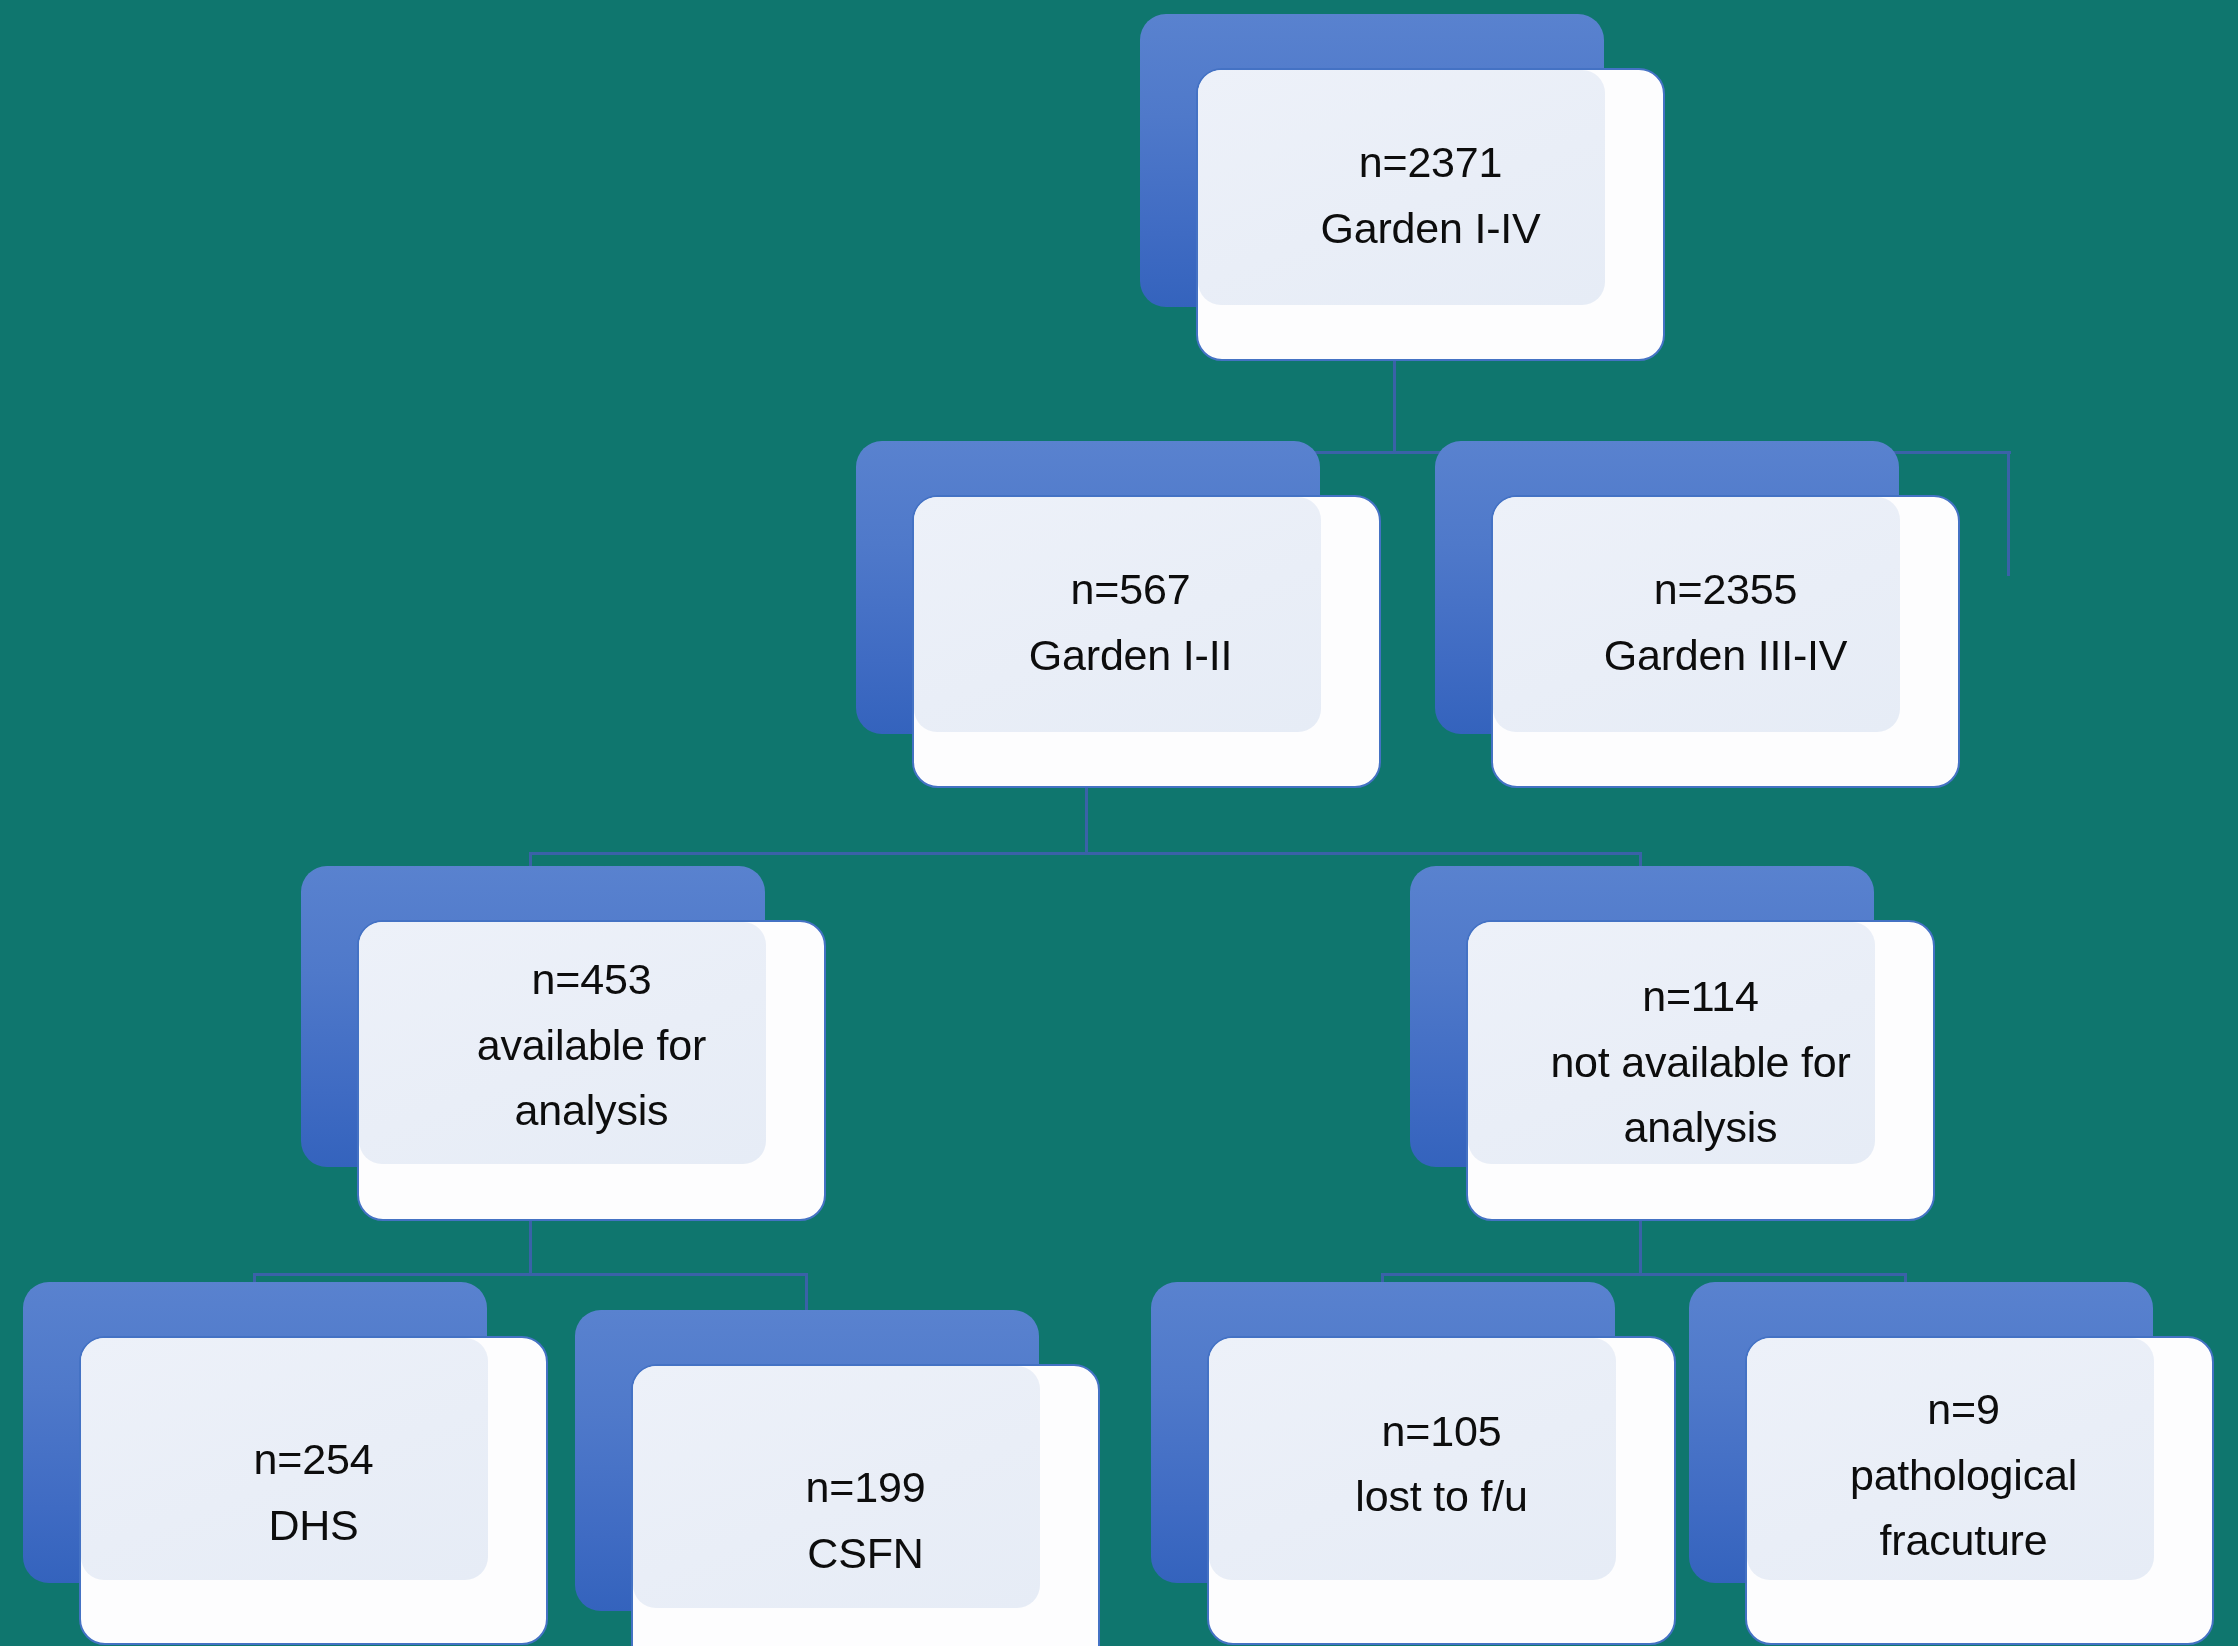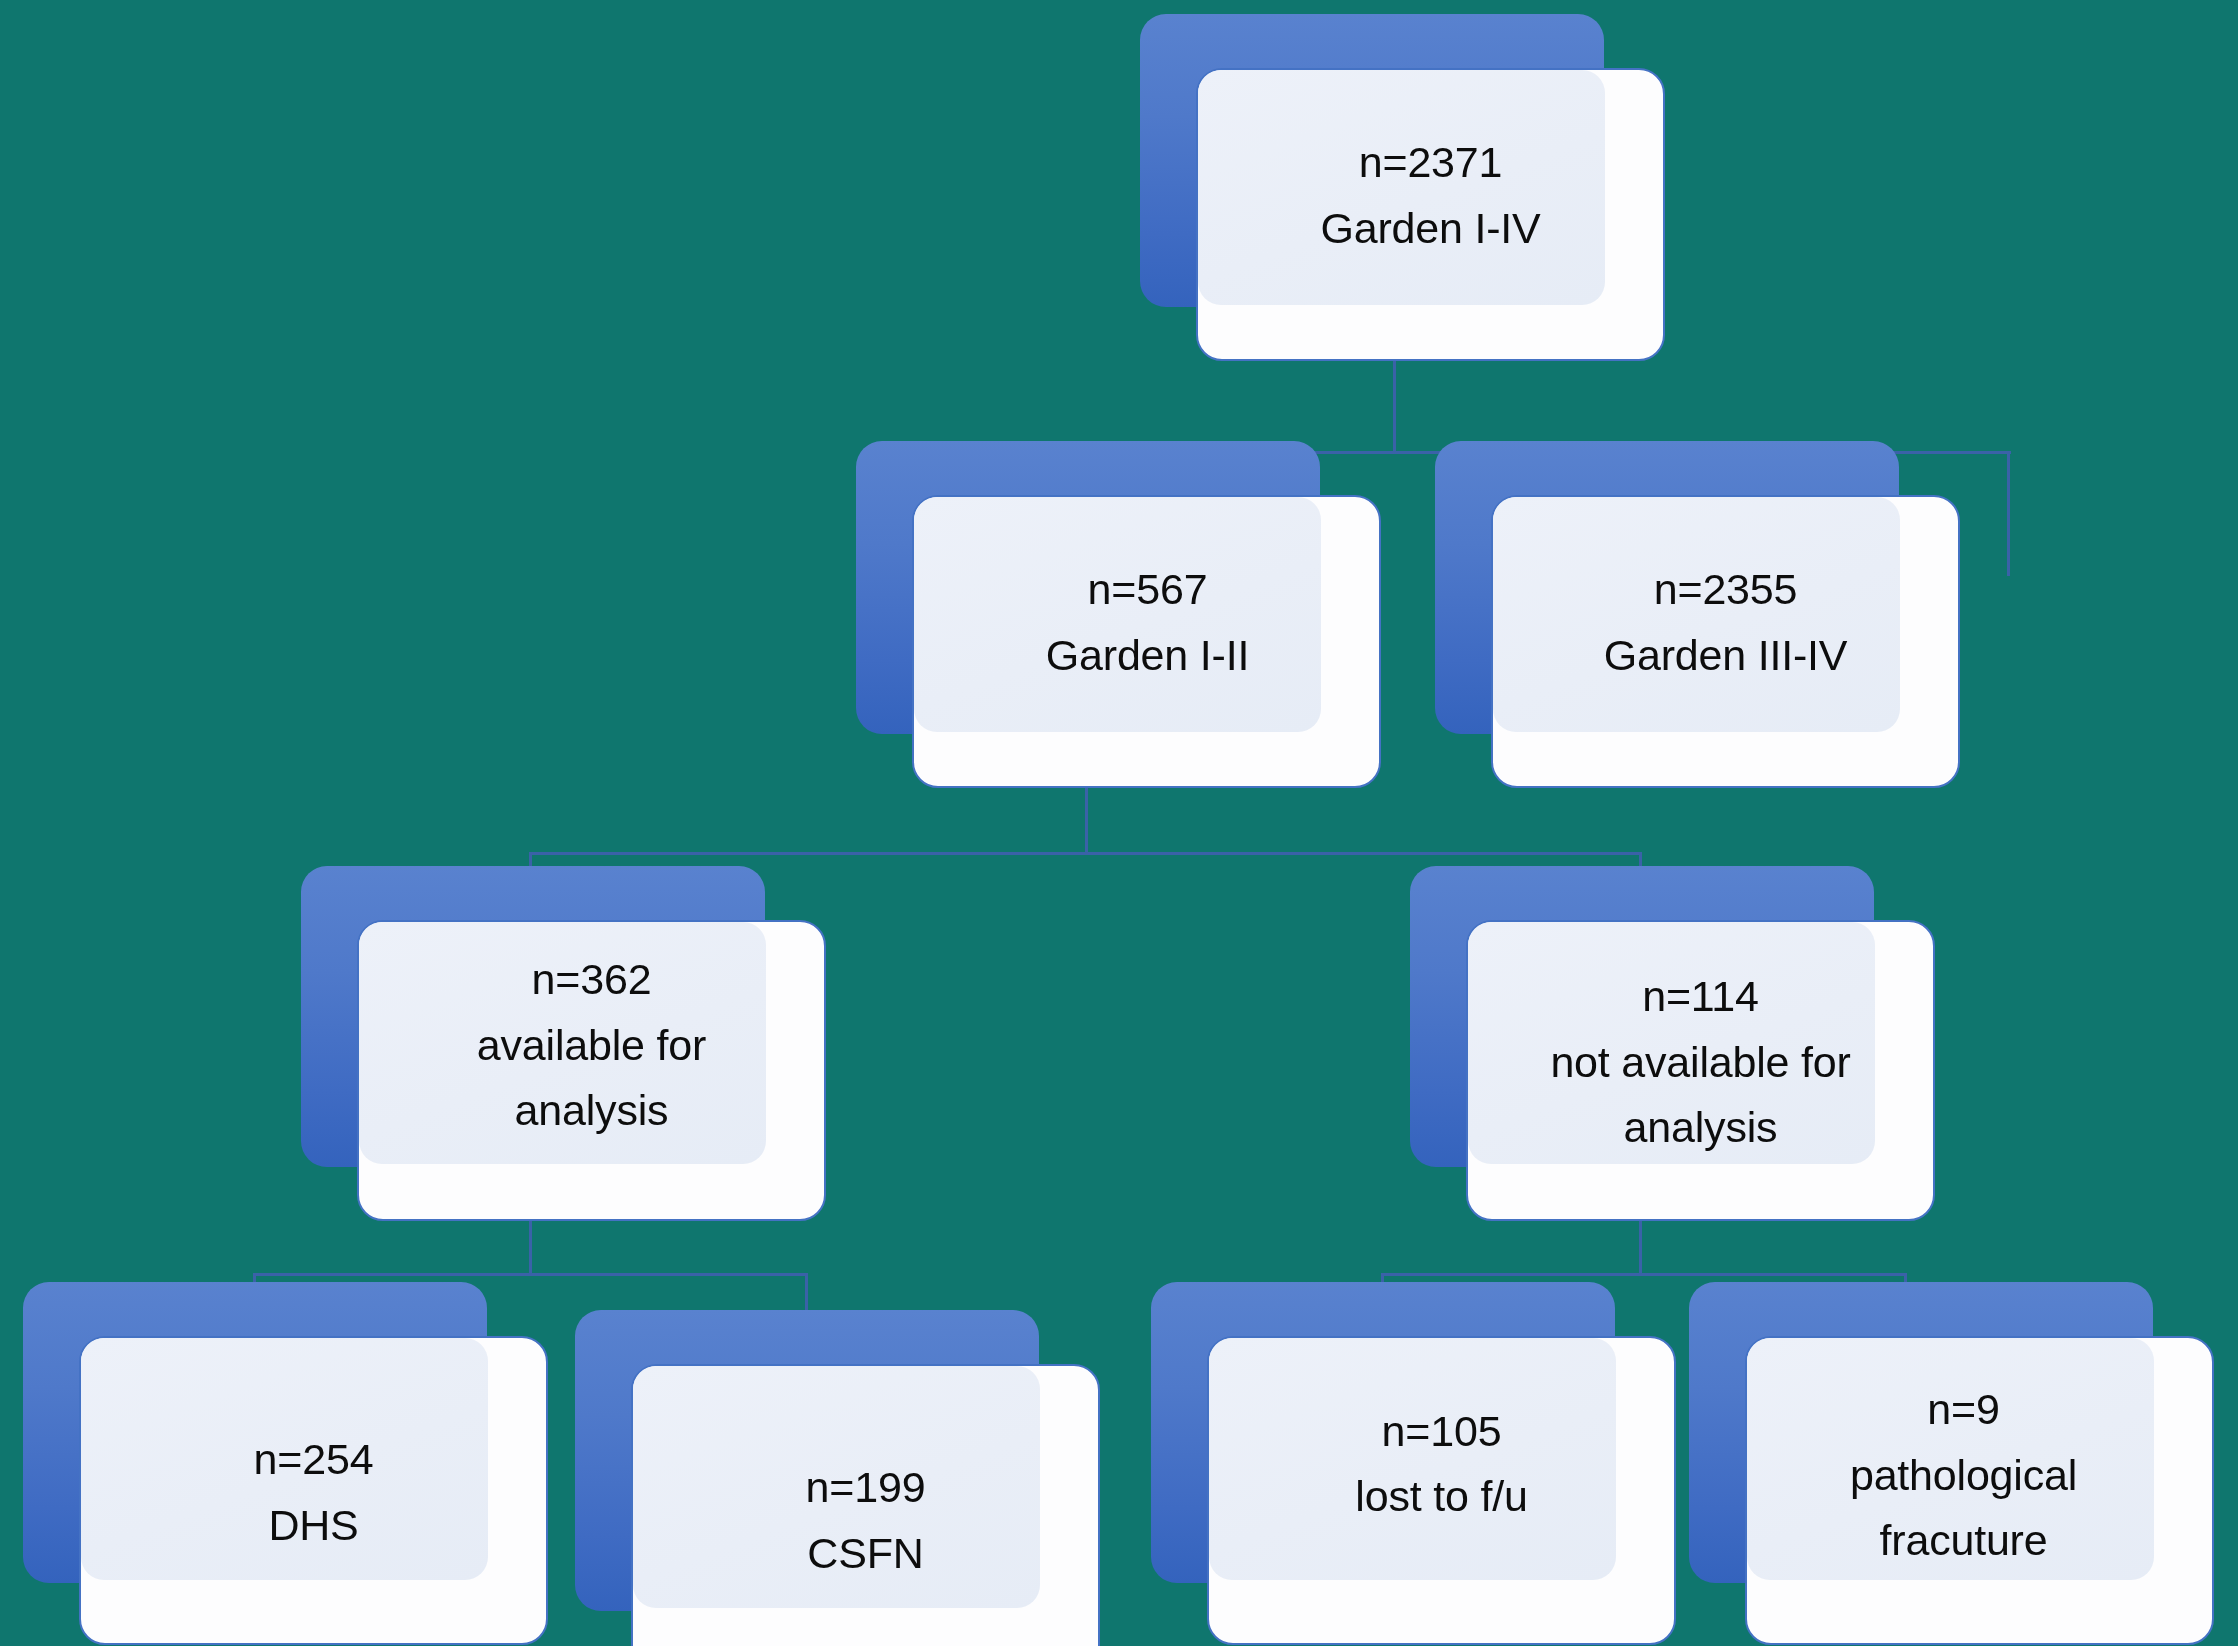--- a/index.html
+++ b/index.html
@@ -101,42 +101,42 @@
     <div class="label" style="left:56px; top:54px; width:469px; height:255px;">
       <span class="ln">n=2371</span>
       <span class="ln">Garden I-IV</span>
     </div>
   </div>
 
   <div class="node" style="left:856px; top:441px; width:525px; height:347px;">
     <div class="plate" style="width:464px; height:293px;"></div>
     <div class="card" style="left:56px; top:54px; width:469px; height:293px;"></div>
     <div class="fill" style="left:58px; top:56px; width:407px; height:235px;"></div>
-    <div class="label" style="left:57px; top:54px; width:469px; height:255px;text-align:center;">
+    <div class="label" style="left:40px; top:54px; width:469px; height:255px;text-align:center;">
       <span class="ln">n=567</span>
       <span class="ln">Garden I-II</span>
     </div>
   </div>
 
   <div class="node" style="left:1435px; top:441px; width:525px; height:347px;">
     <div class="plate" style="width:464px; height:293px;"></div>
     <div class="card" style="left:56px; top:54px; width:469px; height:293px;"></div>
     <div class="fill" style="left:58px; top:56px; width:407px; height:235px;"></div>
     <div class="label" style="left:56px; top:54px; width:469px; height:255px;">
       <span class="ln">n=2355</span>
       <span class="ln">Garden III-IV</span>
     </div>
   </div>
 
   <div class="node" style="left:301px; top:866px; width:525px; height:355px;">
     <div class="plate" style="width:464px; height:301px;"></div>
     <div class="card" style="left:56px; top:54px; width:469px; height:301px;"></div>
     <div class="fill" style="left:58px; top:56px; width:407px; height:242px;"></div>
     <div class="label" style="left:56px; top:52px; width:469px; height:255px;">
-      <span class="ln">n=362</span>
+      <span class="ln">n=453</span>
       <span class="ln">available for</span>
       <span class="ln">analysis</span>
     </div>
   </div>
 
   <div class="node" style="left:1410px; top:866px; width:525px; height:355px;">
     <div class="plate" style="width:464px; height:301px;"></div>
     <div class="card" style="left:56px; top:54px; width:469px; height:301px;"></div>
     <div class="fill" style="left:58px; top:56px; width:407px; height:242px;"></div>
     <div class="label" style="left:56px; top:69px; width:469px; height:255px;">

